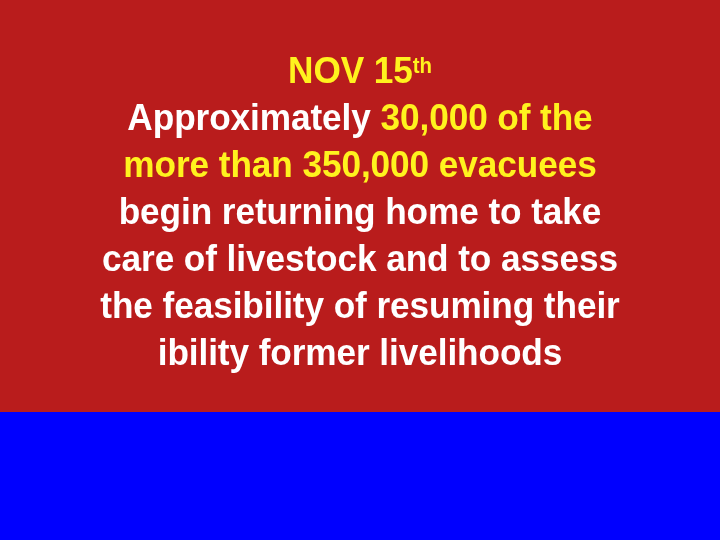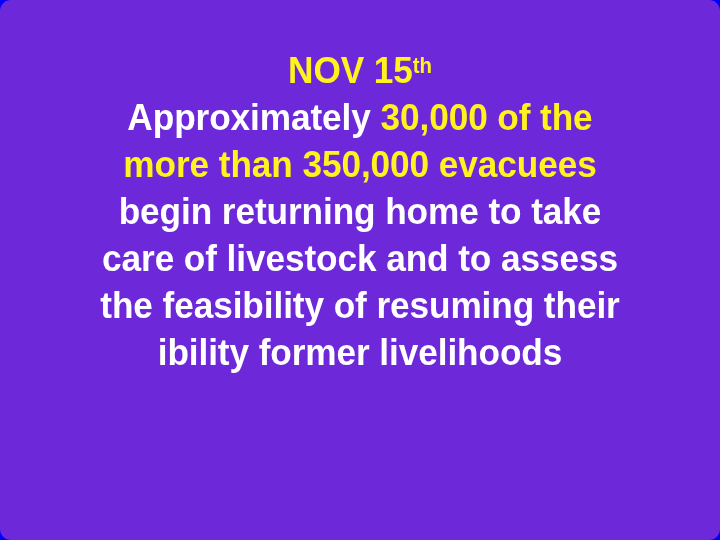--- a/index.html
+++ b/index.html
@@ -10,24 +10,23 @@
   body {
     width: 720px;
     height: 540px;
     overflow: hidden;
     background: #0000ff;
     font-family: "Liberation Sans", "DejaVu Sans", sans-serif;
   }
   #slide {
     position: relative;
     width: 720px;
-    height: 540px;
-    background: #6d28d9;
+    height: 412px;
+    background: #b91c1c;
     box-sizing: border-box;
-    border-radius: 11px;
   }
   #text-block {
     position: absolute;
     left: 0;
     top: 47px;
     width: 720px;
     text-align: center;
     font-weight: bold;
     font-size: 36.5px;
     line-height: 47px;

